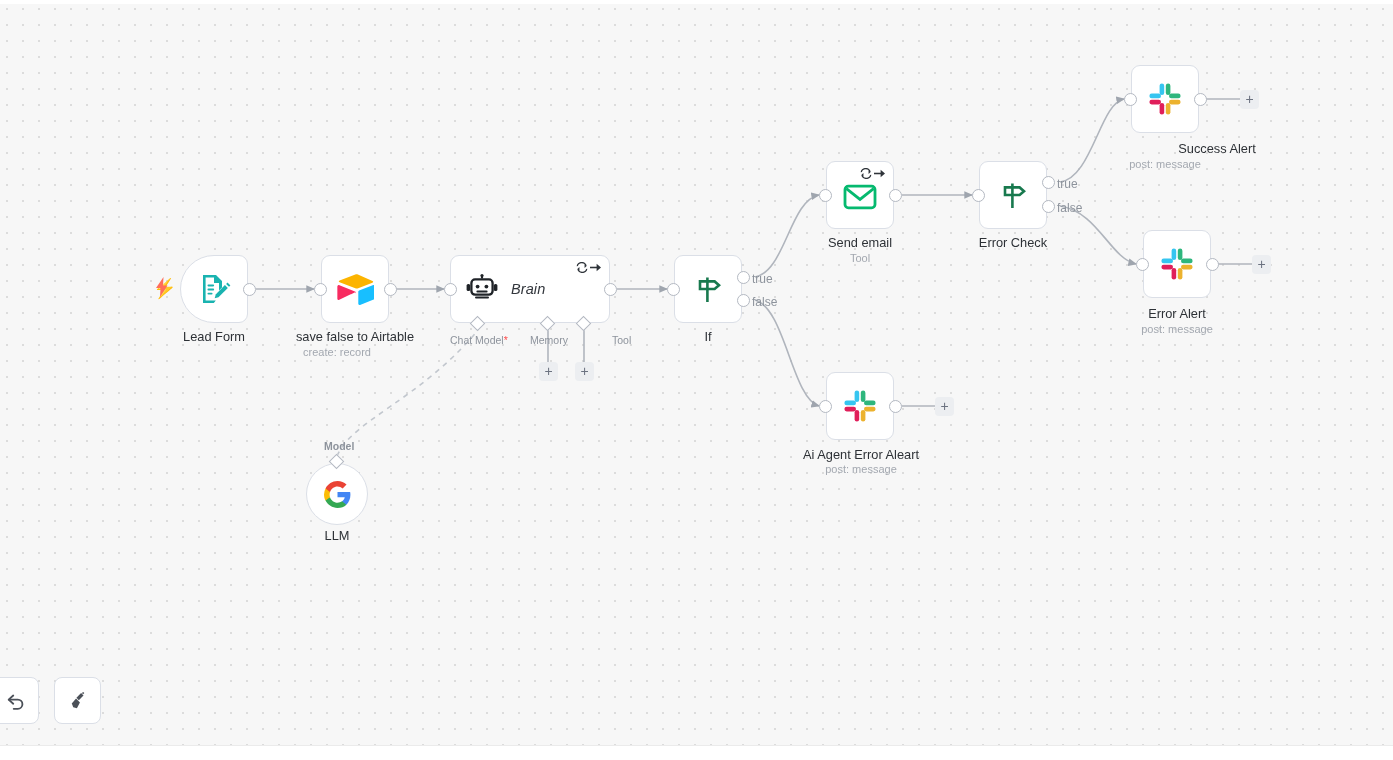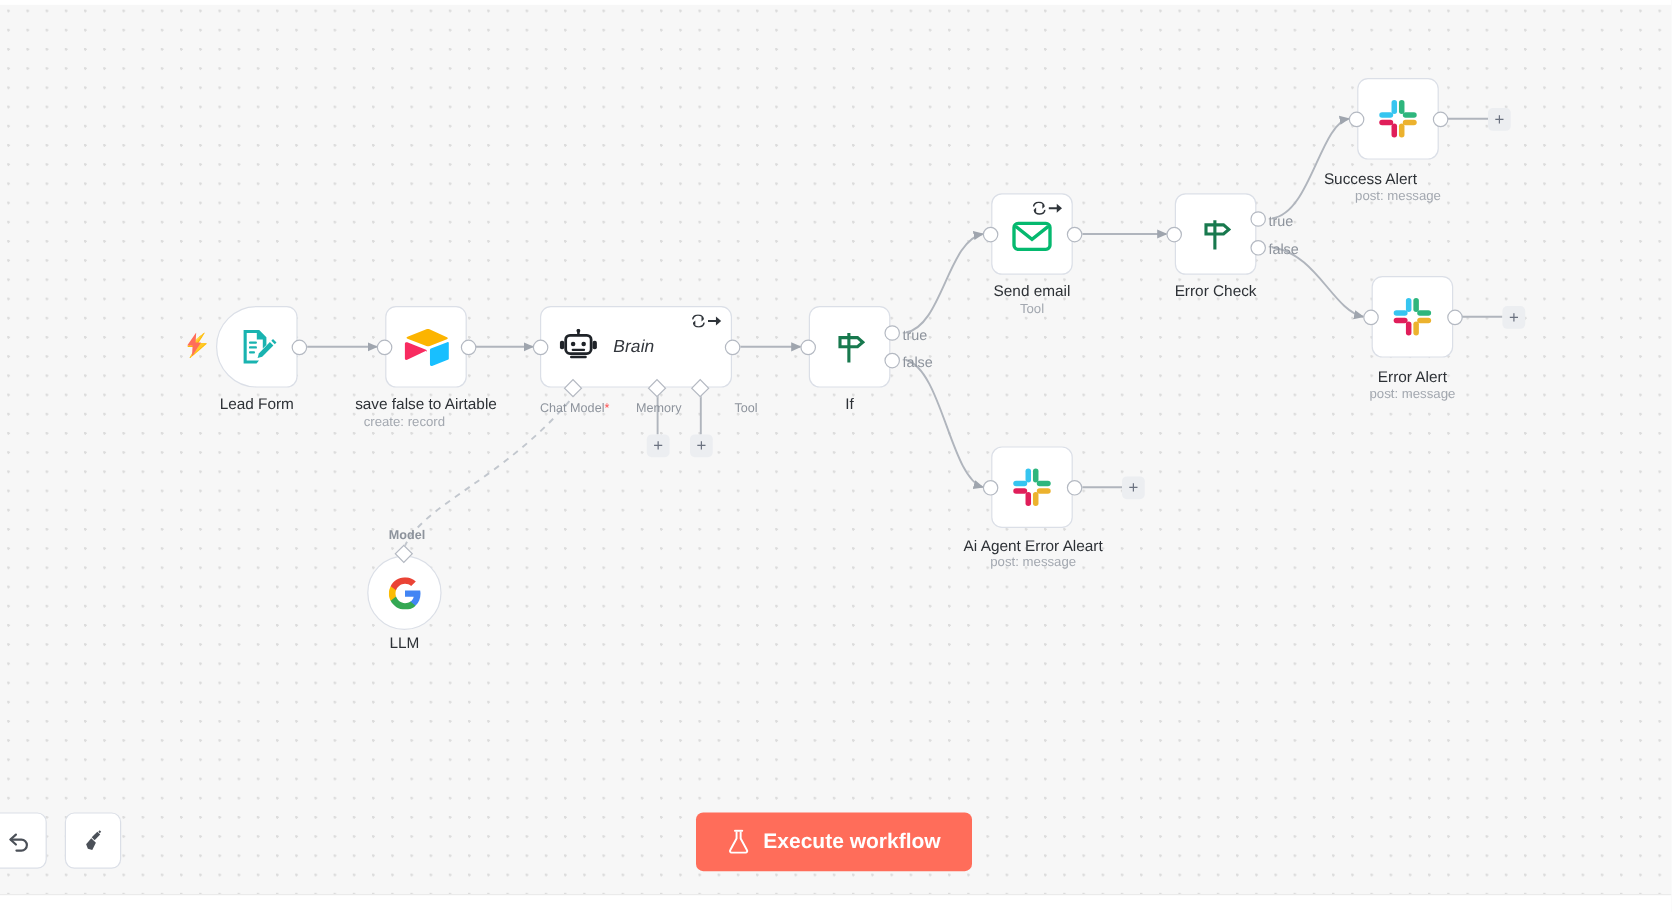--- a/index.html
+++ b/index.html
@@ -384,21 +384,21 @@
           <rect x="1.4" y="17.8" width="11.6" height="4.6" rx="2.3"></rect>
         </g>
       </svg>
     </div>
   </div>
   <div class="port" style="left:1124px; top:93px;"></div>
   <div class="port" style="left:1194px; top:93px;"></div>
   <div class="plus" style="left:1240px; top:90px;">
       <span>+</span>
     </div>
-  <div class="caption" style="left:1072px; top:141px; width:140px;">Success Alert</div>
+  <div class="caption" style="left:1147px; top:141px; width:140px;">Success Alert</div>
   <div class="subcaption" style="left:1095px; top:158px; width:140px;">post: message</div>
 
   <div class="node sq" style="left:1143px; top:230px;">
     <div class="icon">
       <svg width="34" height="34" viewBox="0 0 34 34" aria-hidden="true">
         <g fill="#36c5f0">
           <rect x="11.6" y="1.4" width="4.6" height="11.6" rx="2.3"></rect>
           <rect x="1.4" y="11.6" width="11.6" height="4.6" rx="2.3"></rect>
         </g>
         <g fill="#2eb67d">
@@ -475,22 +475,15 @@
     </svg>
   </div>
   <div class="ctl" id="tidy-btn">
     <svg width="22" height="22" viewBox="0 0 24 24" aria-hidden="true">
       <path d="M15.4 3.4 l2.6 2.6 -5.1 5.1 -2.6 -2.6 z" fill="#4b5058"></path>
       <path d="M9.9 9.3 l4.2 4.2 -3.3 6.4 -4 -1.1 -1.6 -4.1 z" fill="#4b5058"></path>
       <path d="M17.6 2.1 l1.3 1.3 -1.3 1.3 -1.3 -1.3 z" fill="#4b5058"></path>
     </svg>
   </div>
 
-  <button id="execute-btn">
-    <svg width="19" height="21" viewBox="0 0 20 22" aria-hidden="true">
-      <path d="M6.8 1.3 h6.4" stroke="#ffffff" stroke-width="1.7" fill="none" stroke-linecap="round"></path>
-      <path d="M8.2 1.9 v6.2 L2.6 18.4 a1.4 1.4 0 0 0 1.2 2.1 h12.4 a1.4 1.4 0 0 0 1.2 -2.1 L11.8 8.1 V1.9" fill="none" stroke="#ffffff" stroke-width="1.7" stroke-linejoin="round"></path>
-    </svg>
-    <span>Execute workflow</span>
-  </button>
 
   <div class="chrome-bottom"></div>
 </div>
 
 </body></html>

